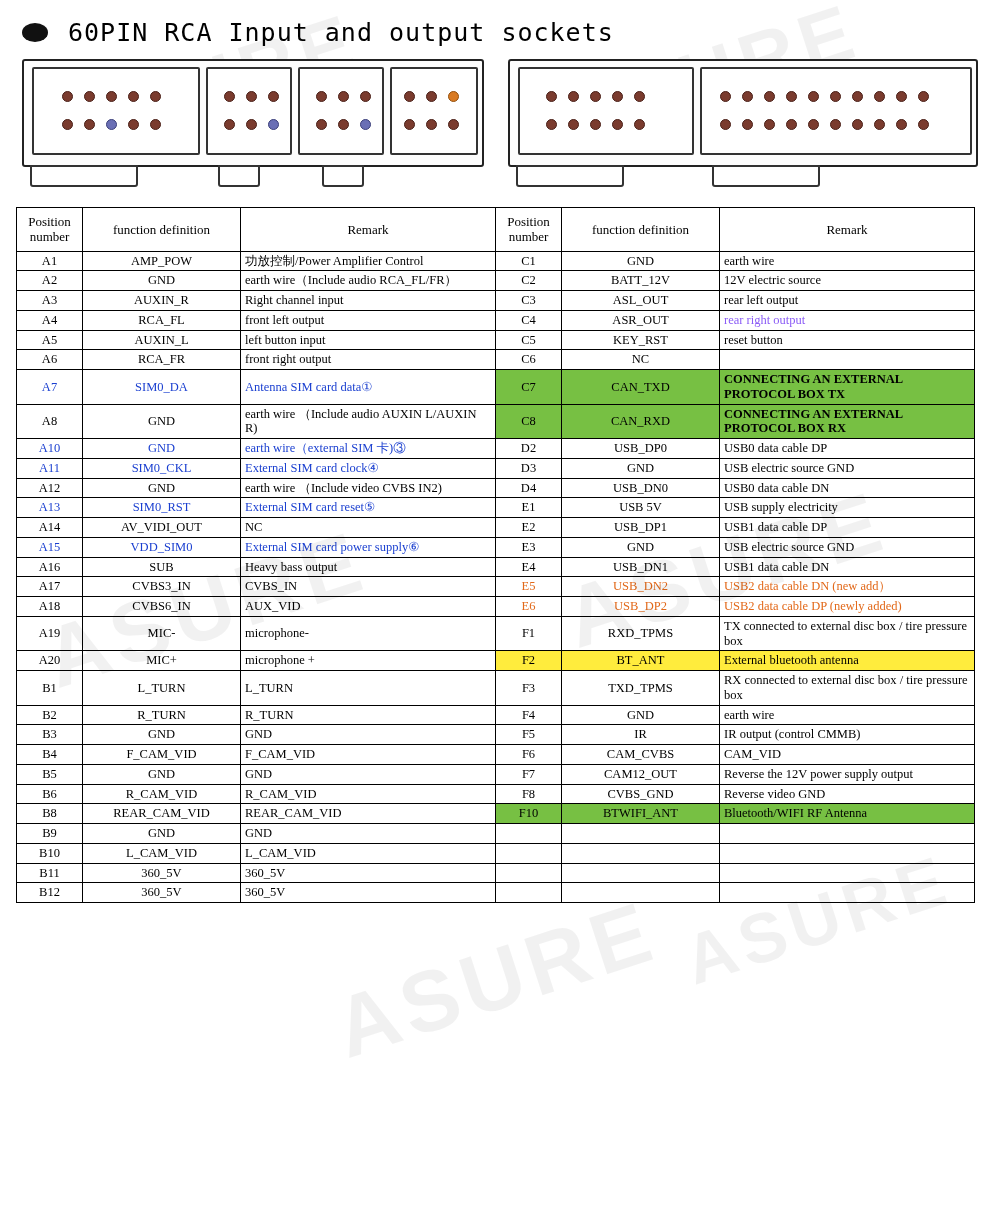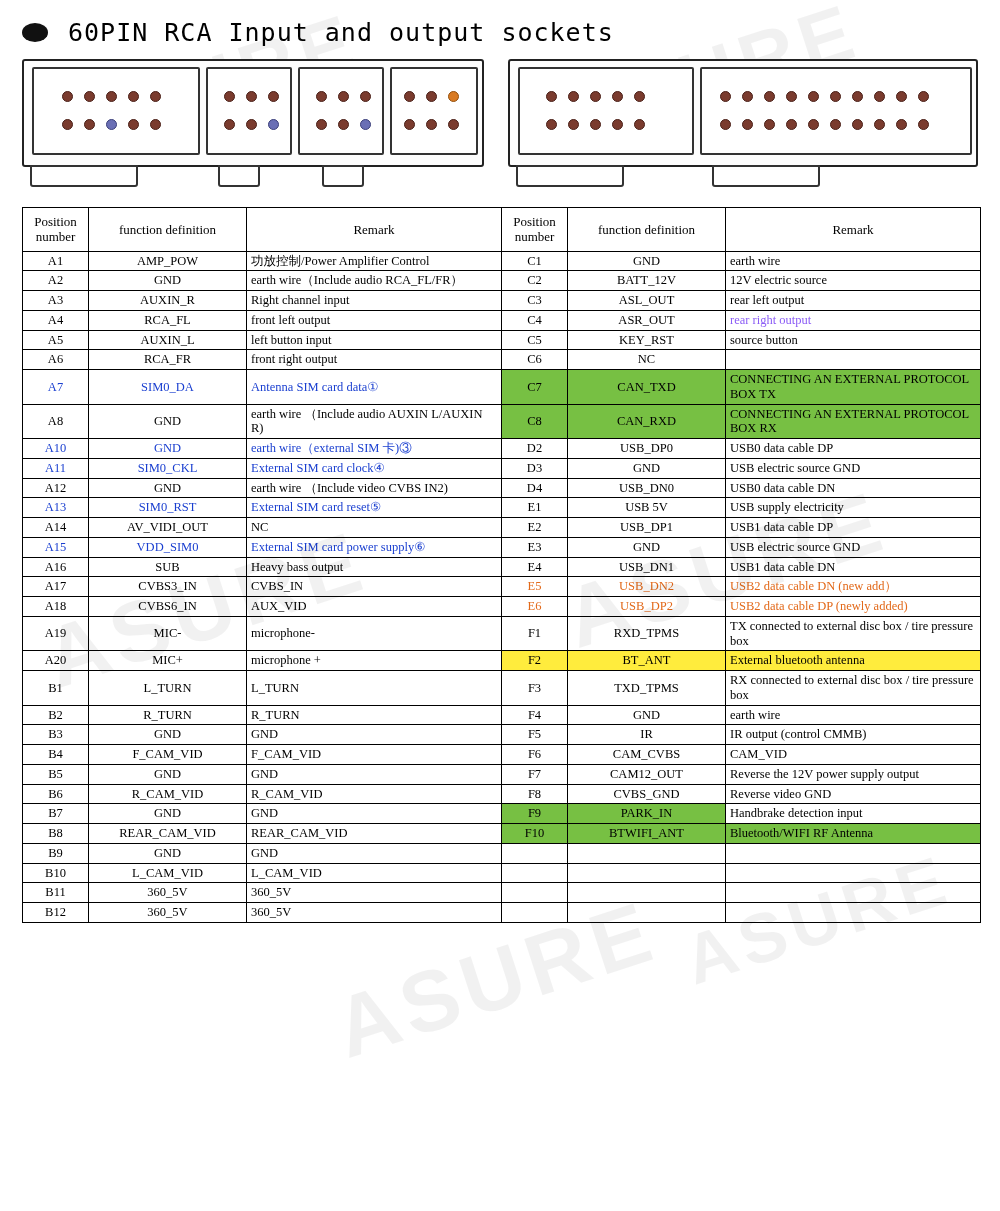--- a/index.html
+++ b/index.html
@@ -82,21 +82,21 @@
     border:2px solid #333;
     background:#fff;
     box-sizing:border-box;
     height:22px;
     border-radius:0 0 3px 3px;
   }
 
   
   table.pinout{
     border-collapse:collapse;
-    margin:8px 20px 0 22px;
+    margin:8px 20px 0 16px;
     width:958px;
     table-layout:fixed;
     font-size:12.5px;
   }
   table.pinout th, table.pinout td{
     border:1px solid #000;
     padding:2px 4px;
     vertical-align:middle;
     line-height:1.18;
     background:transparent;
@@ -110,21 +110,21 @@
   col.c-pos{width:66px;}
   col.c-fn{width:158px;}
   col.c-rm{width:255px;}
   .ctr{text-align:center;}
   .lft{text-align:left;}
   .blue{color:#1a3fd0;}
   .orange{color:#e2691a;}
   .gray{color:#8b5cf6;}
   .hl-green{background:#77c043 !important;}
   .hl-yellow{background:#ffec3d !important;}
-  .smallcaps{font-variant:small-caps;}
+  .smallcaps{font-variant:small-caps;font-weight:bold;}
 </style>
 </head>
 <body>
 
 <div class="watermark wm1">ASURE</div>
 <div class="watermark wm2">ASURE</div>
 <div class="watermark wm3">ASURE</div>
 <div class="watermark wm4">ASURE</div>
 <div class="watermark wm5">ASURE</div>
 <div class="watermark wm6">ASURE</div>
@@ -299,21 +299,21 @@
         <td class="ctr">C4</td>
         <td class="ctr">ASR_OUT</td>
         <td class="lft gray">rear right output</td>
       </tr>
       <tr>
         <td class="ctr">A5</td>
         <td class="ctr">AUXIN_L</td>
         <td class="lft">left button input</td>
         <td class="ctr">C5</td>
         <td class="ctr">KEY_RST</td>
-        <td class="lft">source button</td>
+        <td class="lft">reset button</td>
       </tr>
       <tr>
         <td class="ctr">A6</td>
         <td class="ctr">RCA_FR</td>
         <td class="lft">front right output</td>
         <td class="ctr">C6</td>
         <td class="ctr">NC</td>
         <td class="lft"></td>
       </tr>
       <tr>
@@ -462,28 +462,20 @@
       </tr>
       <tr>
         <td class="ctr">B6</td>
         <td class="ctr">R_CAM_VID</td>
         <td class="lft">R_CAM_VID</td>
         <td class="ctr">F8</td>
         <td class="ctr">CVBS_GND</td>
         <td class="lft">Reverse video GND</td>
       </tr>
       <tr>
-        <td class="ctr">B7</td>
-        <td class="ctr">GND</td>
-        <td class="lft">GND</td>
-        <td class="ctr hl-green">F9</td>
-        <td class="ctr hl-green">PARK_IN</td>
-        <td class="lft">Handbrake detection input</td>
-      </tr>
-      <tr>
         <td class="ctr">B8</td>
         <td class="ctr">REAR_CAM_VID</td>
         <td class="lft">REAR_CAM_VID</td>
         <td class="ctr hl-green">F10</td>
         <td class="ctr hl-green">BTWIFI_ANT</td>
         <td class="lft hl-green">Bluetooth/WIFI RF Antenna</td>
       </tr>
       <tr>
         <td class="ctr">B9</td>
         <td class="ctr">GND</td>

